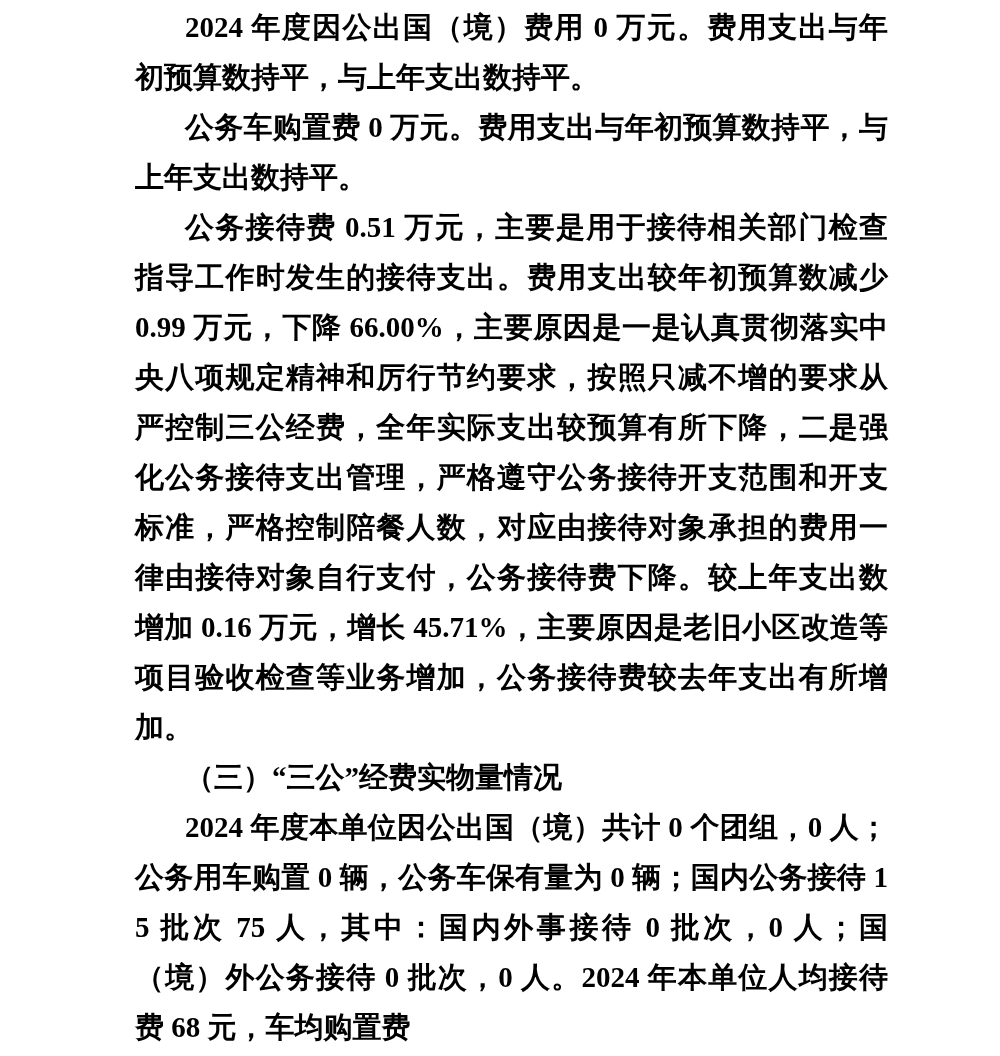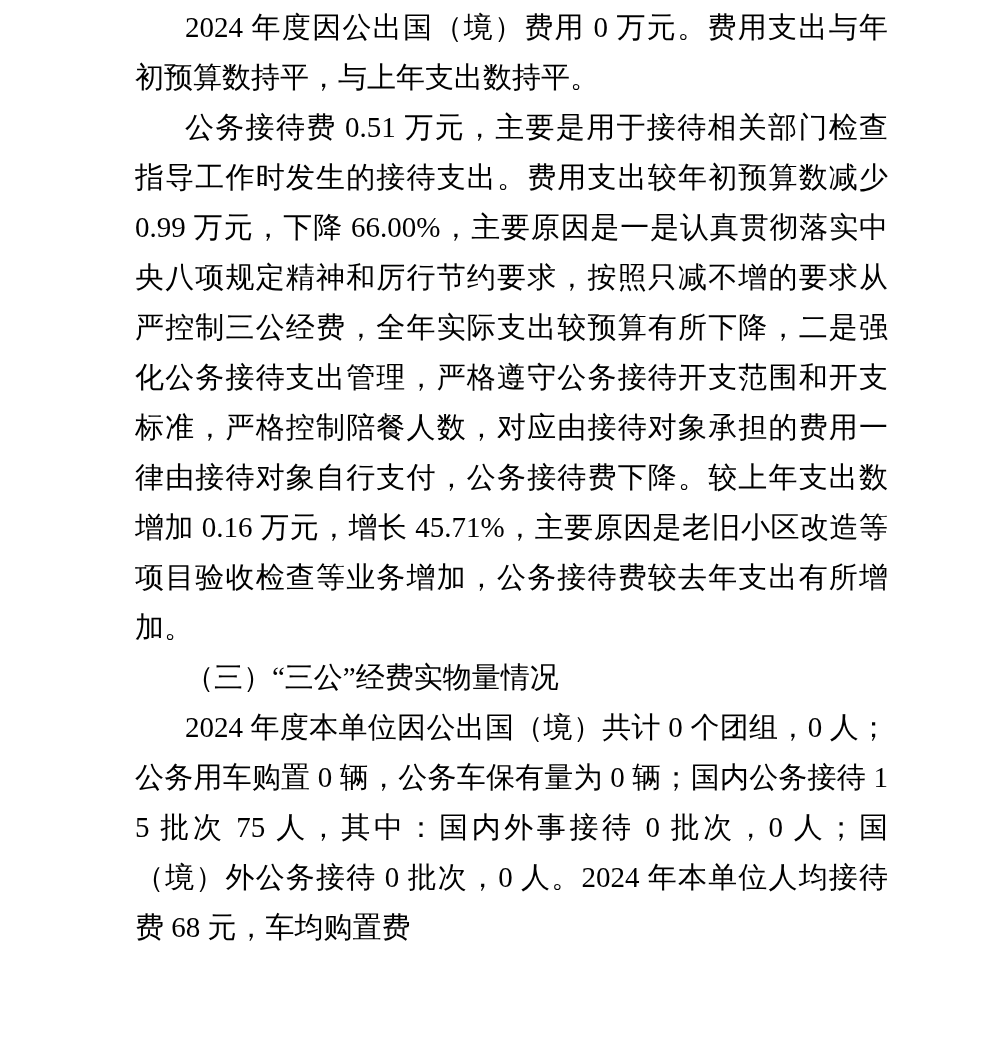--- a/index.html
+++ b/index.html
@@ -23,26 +23,28 @@
     }
     .para {
       margin: 0;
       font-size: 29px;
       line-height: 50px;
       text-indent: 50px;
       text-align: justify;
       text-align-last: left;
       word-break: break-all;
       color: #000000;
+      font-weight: bold;
     }
     .heading {
-      font-weight: normal; 
+      font-weight: bold; 
     }
   </style>
 </head>
 <body>
 
 <div class="page">
   <p class="para">2024 年度因公出国（境）费用 0 万元。费用支出与年初预算数持平，与上年支出数持平。</p>
+  <p class="para">公务车购置费 0 万元。费用支出与年初预算数持平，与上年支出数持平。</p>
   <p class="para">公务接待费 0.51 万元，主要是用于接待相关部门检查指导工作时发生的接待支出。费用支出较年初预算数减少 0.99 万元，下降 66.00%，主要原因是一是认真贯彻落实中央八项规定精神和厉行节约要求，按照只减不增的要求从严控制三公经费，全年实际支出较预算有所下降，二是强化公务接待支出管理，严格遵守公务接待开支范围和开支标准，严格控制陪餐人数，对应由接待对象承担的费用一律由接待对象自行支付，公务接待费下降。较上年支出数增加 0.16 万元，增长 45.71%，主要原因是老旧小区改造等项目验收检查等业务增加，公务接待费较去年支出有所增加。</p>
   <p class="para heading">（三）“三公”经费实物量情况</p>
   <p class="para">2024 年度本单位因公出国（境）共计 0 个团组，0 人；公务用车购置 0 辆，公务车保有量为 0 辆；国内公务接待 15 批次 75 人，其中：国内外事接待 0 批次，0 人；国（境）外公务接待 0 批次，0 人。2024 年本单位人均接待费 68 元，车均购置费</p>
 </div>
 
 </body></html>

